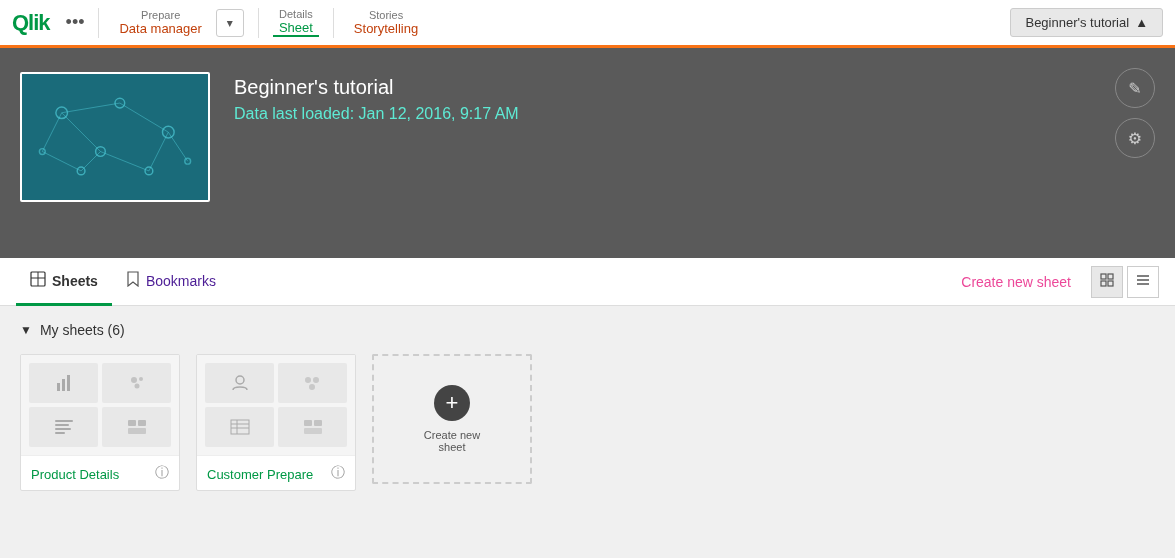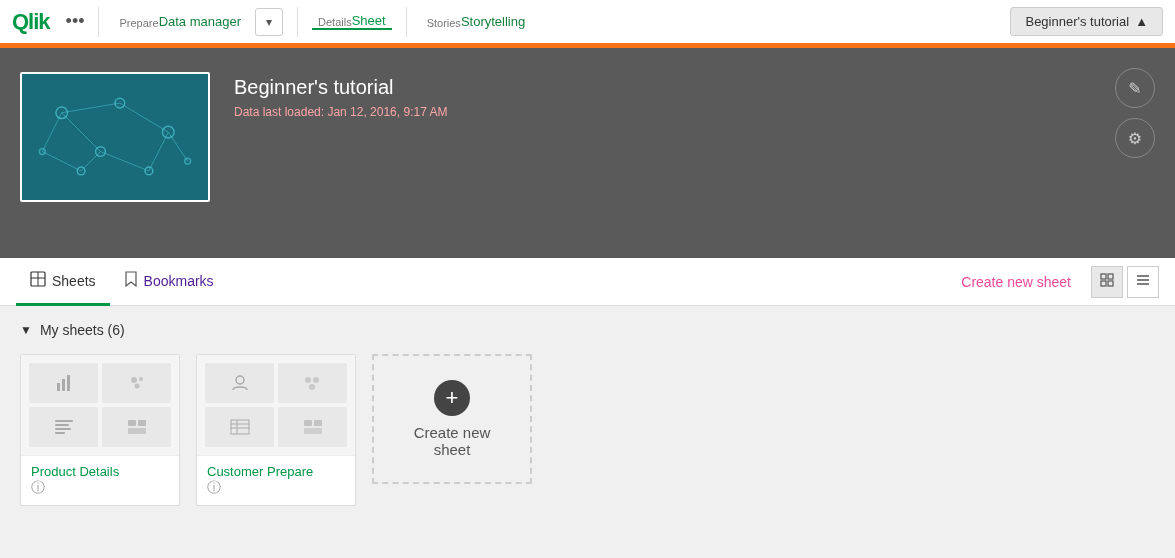--- a/index.html
+++ b/index.html
@@ -4,21 +4,21 @@
   <style>
     * { box-sizing: border-box; margin: 0; padding: 0; }
     body { font-family: 'Segoe UI', Arial, sans-serif; background: #f0f0f0; width: 1175px; height: 558px; overflow: hidden; }
 
     
     .top-nav {
       display: flex;
       align-items: center;
       height: 48px;
       background: #fff;
-      border-bottom: 5px solid #f97316;
+      border-bottom: 3px solid #f97316;
       padding: 0 12px;
       gap: 8px;
     }
     .qlik-logo {
       display: flex;
       align-items: center;
       gap: 6px;
       margin-right: 8px;
     }
     .qlik-logo-text {
@@ -33,31 +33,32 @@
       cursor: pointer;
     }
     .nav-divider {
       width: 1px;
       height: 30px;
       background: #ddd;
       margin: 0 6px;
     }
     .nav-section {
       display: flex;
-      align-items: flex-end;
+      flex-direction: column;
+      align-items: center;
       padding: 0 6px;
       cursor: pointer;
     }
     .nav-section-top {
       font-size: 11px;
       color: #777;
     }
     .nav-section-bottom {
       font-size: 13px;
-      color: #15803d;
+      color: #c2410c;
       font-weight: 500;
     }
     .nav-section.active .nav-section-bottom {
       color: #009845;
     }
     .nav-section.active {
       border-bottom: 2px solid #009845;
     }
     .nav-dropdown-btn {
       display: flex;
@@ -114,22 +115,22 @@
       margin-left: 24px;
       padding-top: 4px;
     }
     .hero-title {
       font-size: 20px;
       color: #fff;
       font-weight: 400;
       margin-bottom: 6px;
     }
     .hero-subtitle {
-      font-size: 12px;
-      color: #fca5a5;
+      font-size: 16px;
+      color: #5eead4;
     }
     .hero-actions {
       position: absolute;
       right: 20px;
       top: 20px;
       display: flex;
       flex-direction: column;
       gap: 10px;
     }
     .hero-icon-btn {
@@ -164,21 +165,21 @@
       font-size: 14px;
       color: #4c1d95;
       cursor: pointer;
       border-bottom: 3px solid transparent;
       position: relative;
       top: 1px;
     }
     .tab-item.active {
       color: #333;
       border-bottom: 3px solid #009845;
-      font-weight: 400;
+      font-weight: 700;
       align-items: center;
     }
     .tab-icon { font-size: 16px; }
     .tab-spacer { flex: 1; }
     .create-new-btn {
       font-size: 14px;
       color: #ec4899;
       cursor: pointer;
       background: none;
       border: none;
@@ -246,24 +247,23 @@
       border-radius: 2px;
       display: flex;
       align-items: center;
       justify-content: center;
       font-size: 14px;
       color: #999;
     }
     .sheet-card-footer {
       padding: 8px 10px;
       display: flex;
-      align-items: flex-start;
+      align-items: flex-end;
       justify-content: space-between;
       border-top: 1px solid #eee;
-      flex-direction: column;
     }
     .sheet-card-title {
       font-size: 13px;
       color: #009845;
       font-weight: 500;
     }
     .info-icon {
       font-size: 14px;
       color: #999;
       cursor: pointer;
@@ -289,21 +289,21 @@
       border-radius: 50%;
       background: #444;
       display: flex;
       align-items: center;
       justify-content: center;
       color: #fff;
       font-size: 22px;
       line-height: 1;
     }
     .new-sheet-label {
-      font-size: 15px;
+      font-size: 11px;
       color: #555;
       text-align: center;
     }
   </style>
 </head>
 <body>
 
 <div class="top-nav">
   <div class="qlik-logo">
     <span class="qlik-logo-text">Qlik</span>

